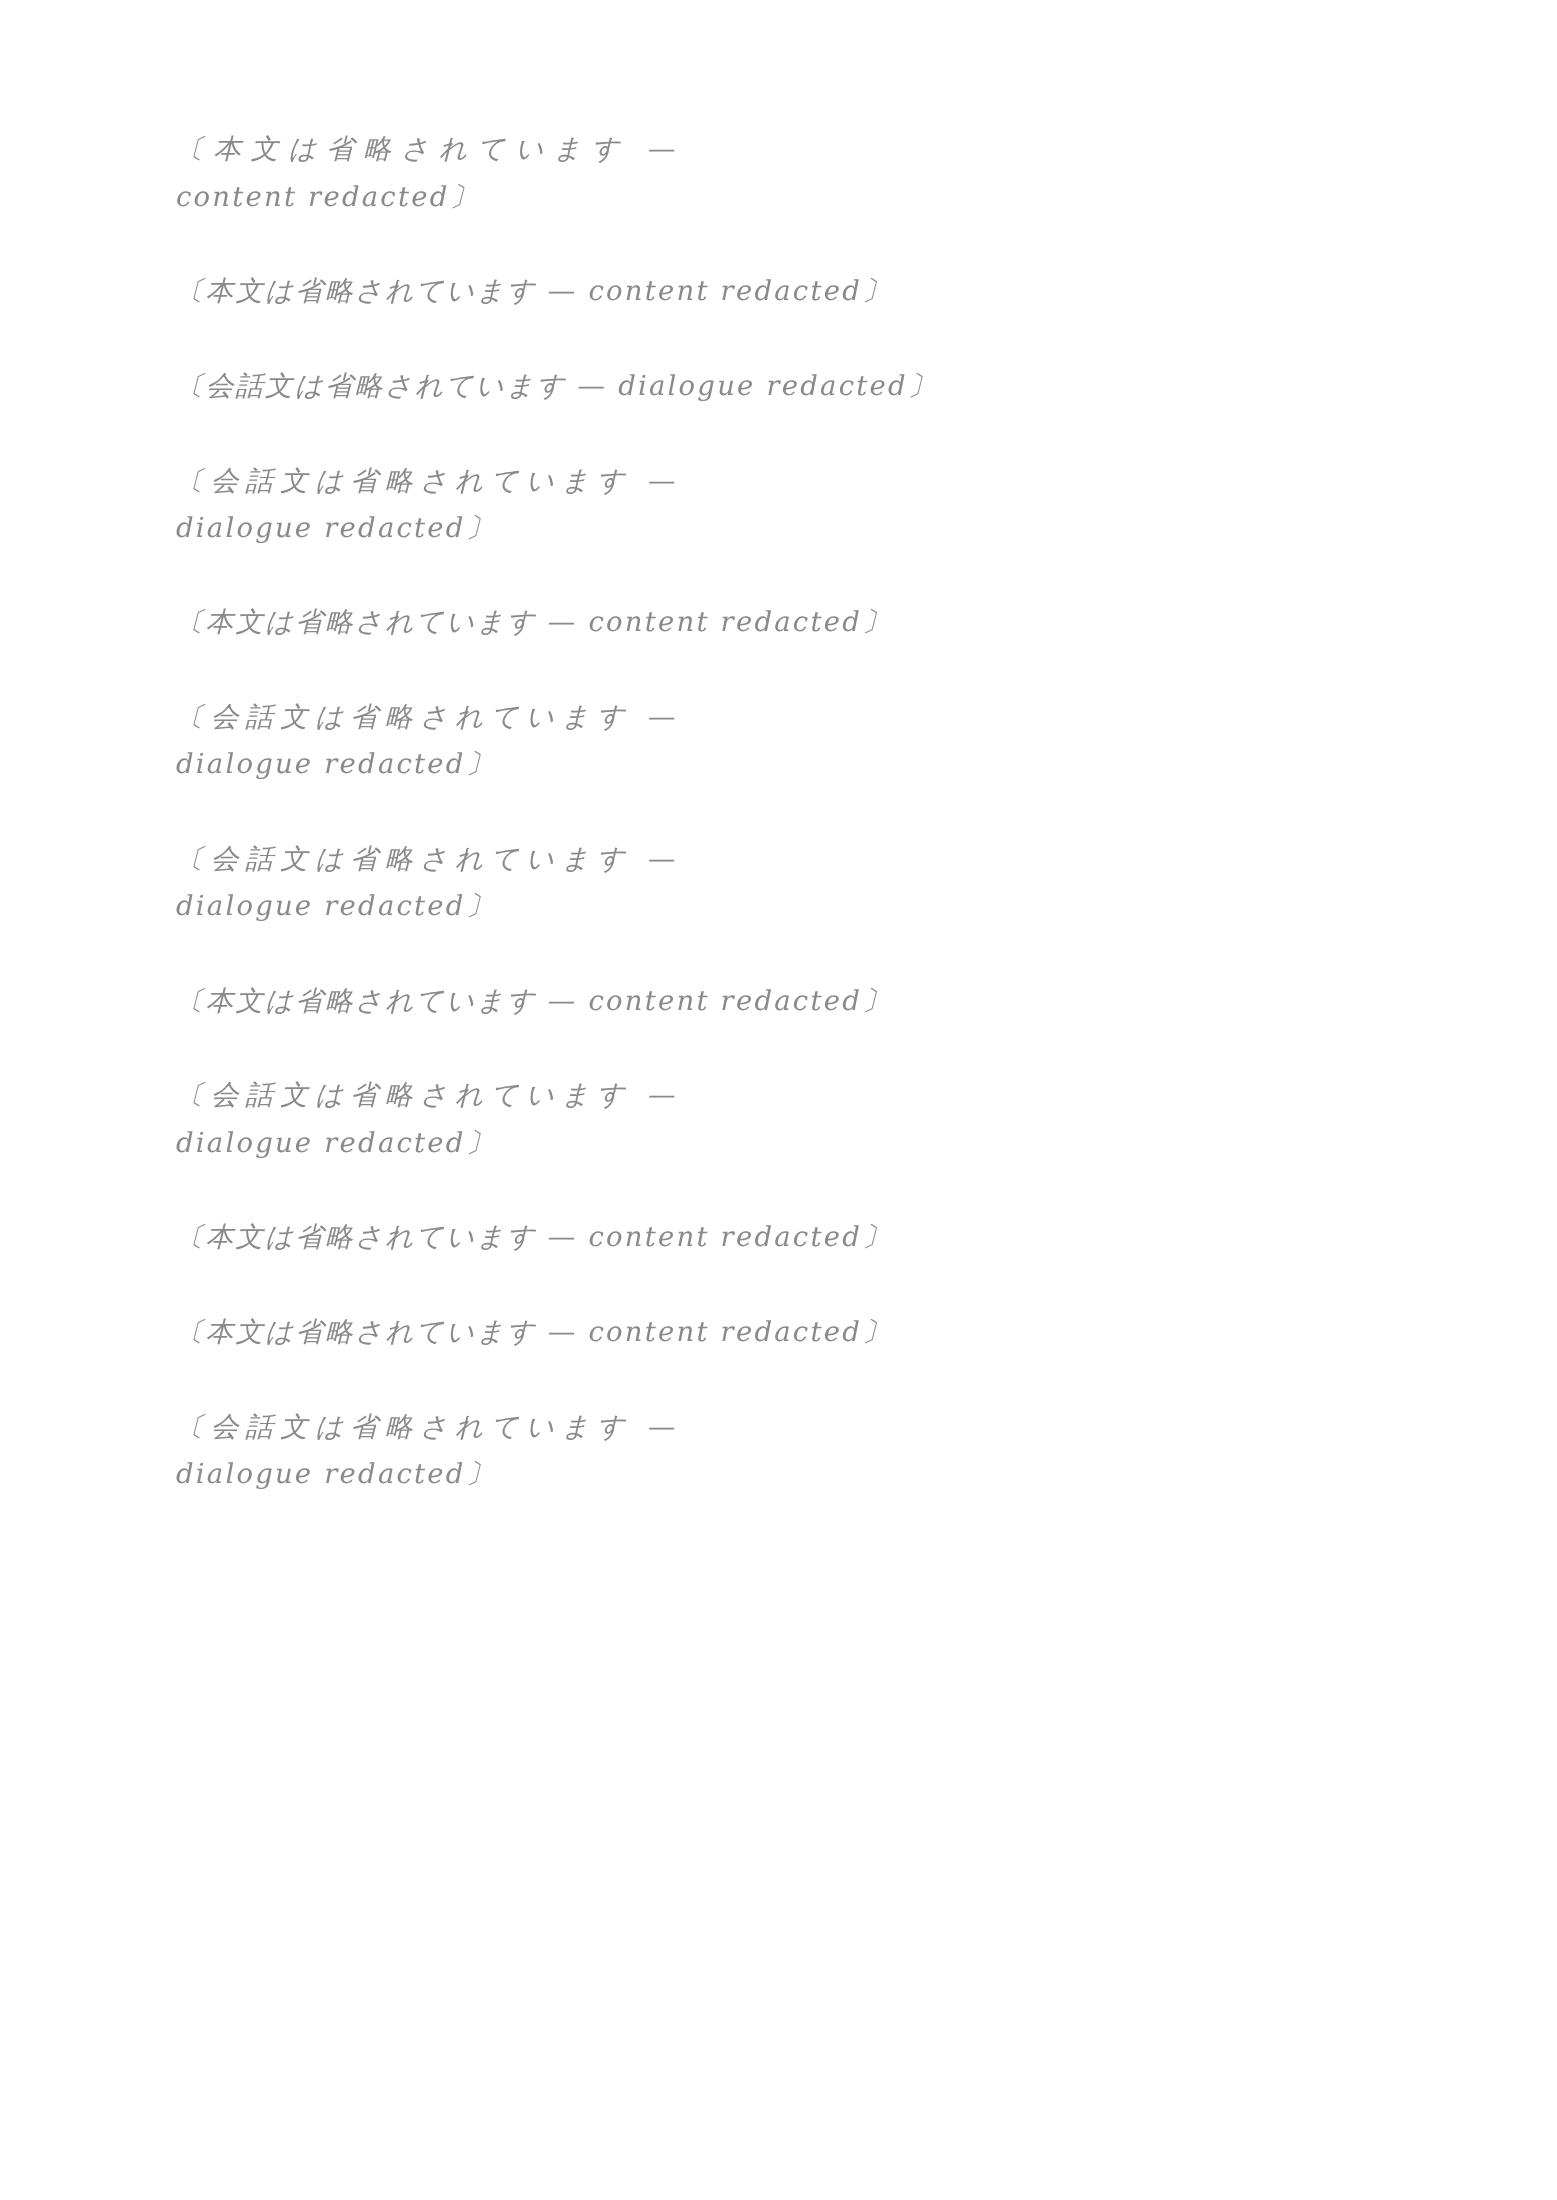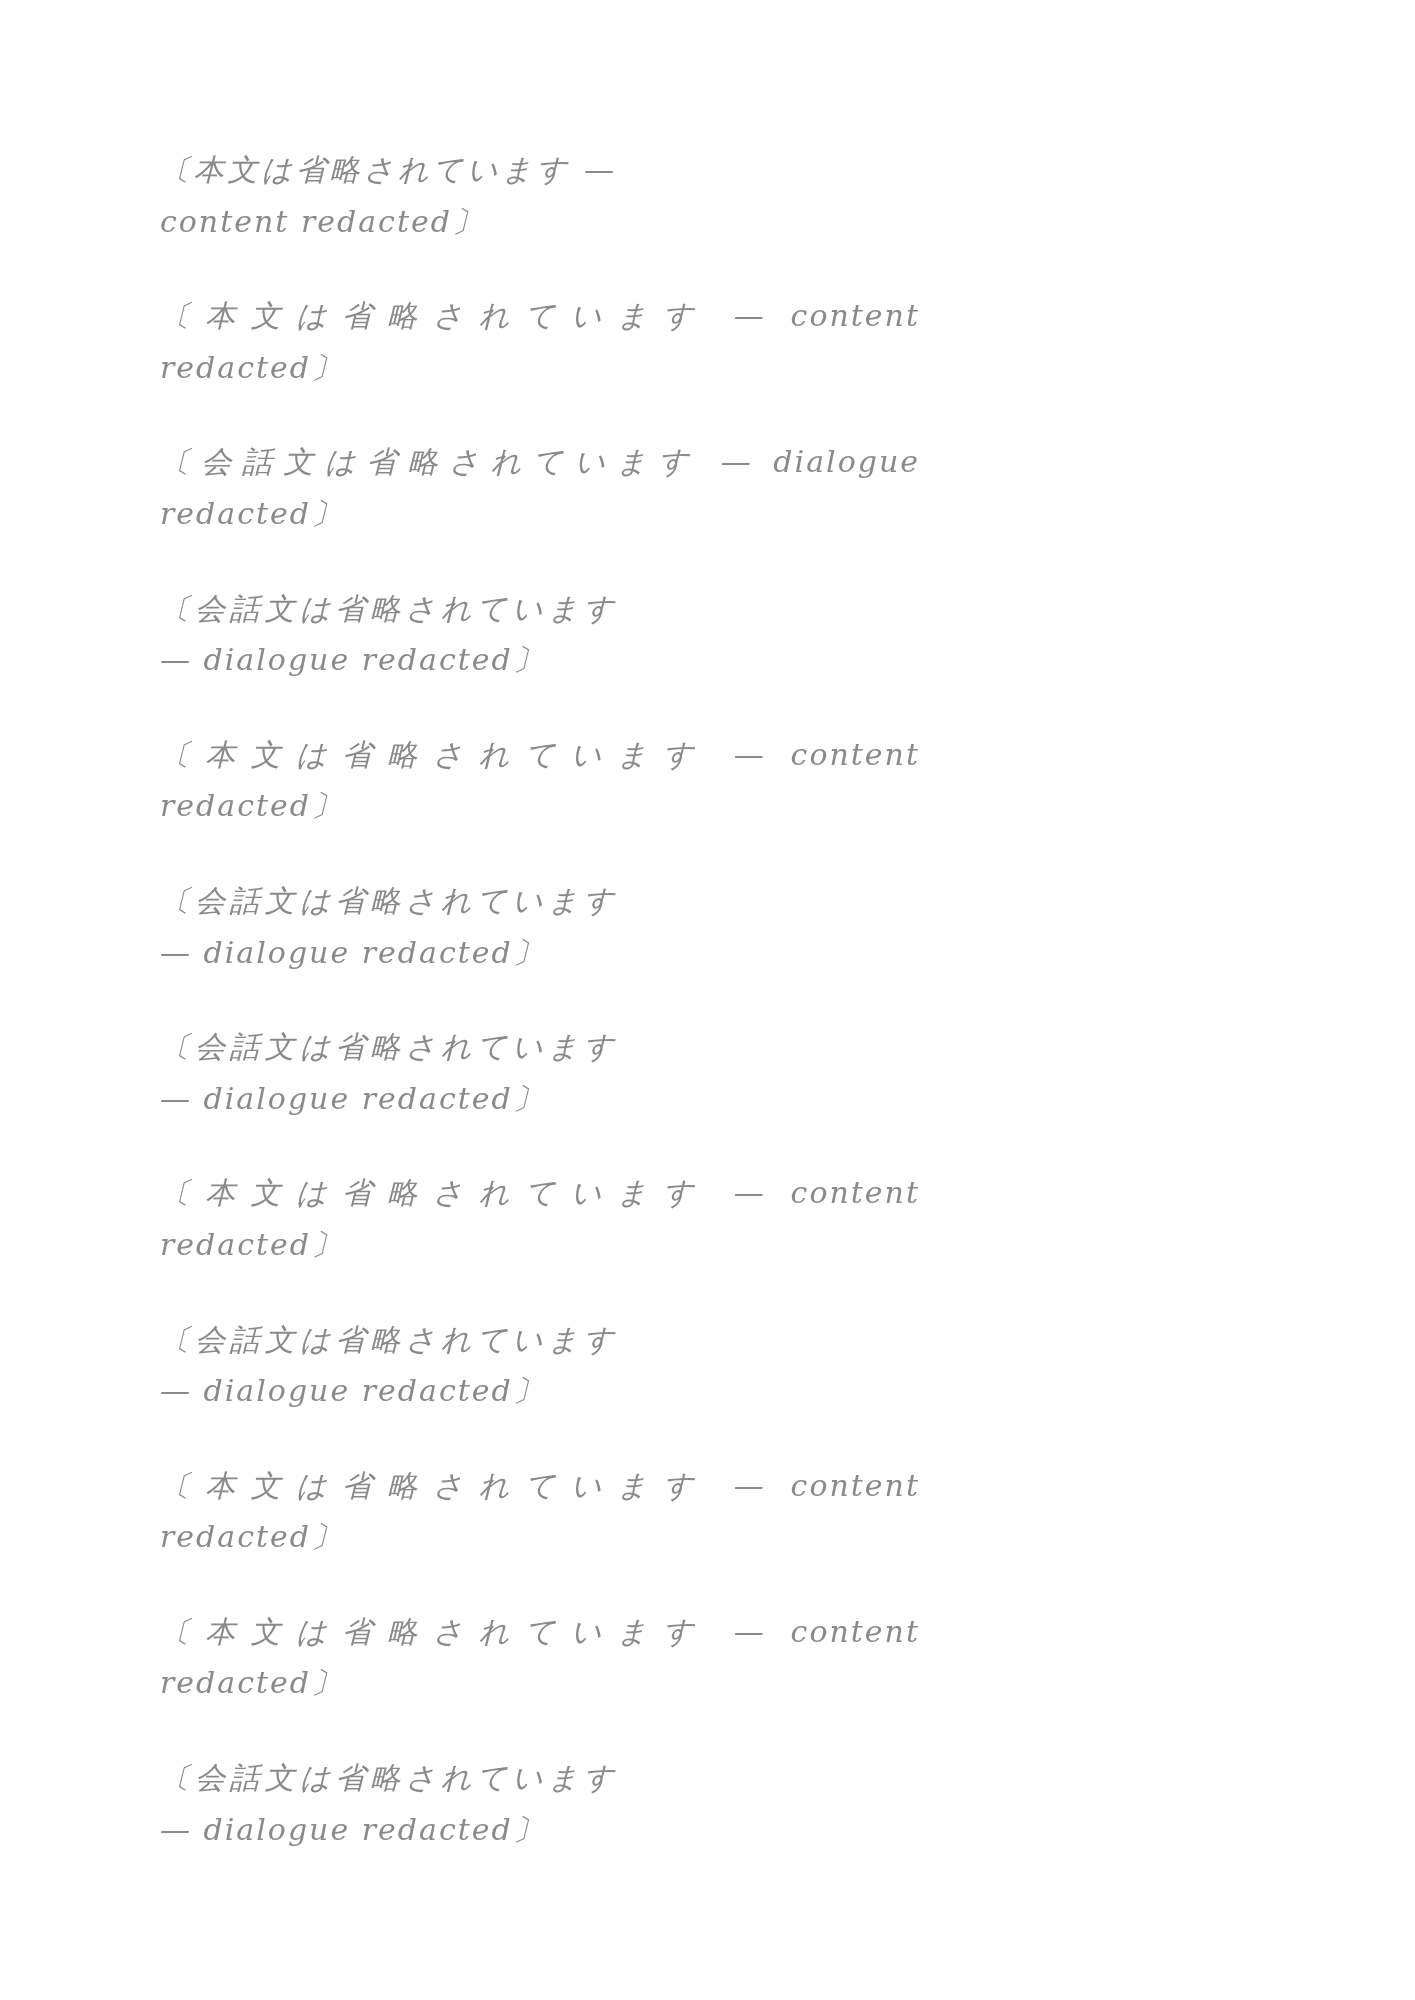--- a/index.html
+++ b/index.html
@@ -12,23 +12,23 @@
     width: 1415px;
     height: 2000px;
     background: #ffffff;
     font-family: "DejaVu Serif", "Liberation Serif", serif;
     color: #333333;
     box-sizing: border-box;
   }
   .text-column {
     position: absolute;
     left: 160px;
-    top: 144px;
+    top: 114px;
     width: 760px;
-    font-size: 30px;
+    font-size: 25px;
     line-height: 1.72;
     letter-spacing: 2px;
   }
   .para {
     margin: 0 0 43px 0;
     text-align: justify;
     color: #8a8a8a;
     font-style: italic;
   }
   .para.short { width: 60%; }

